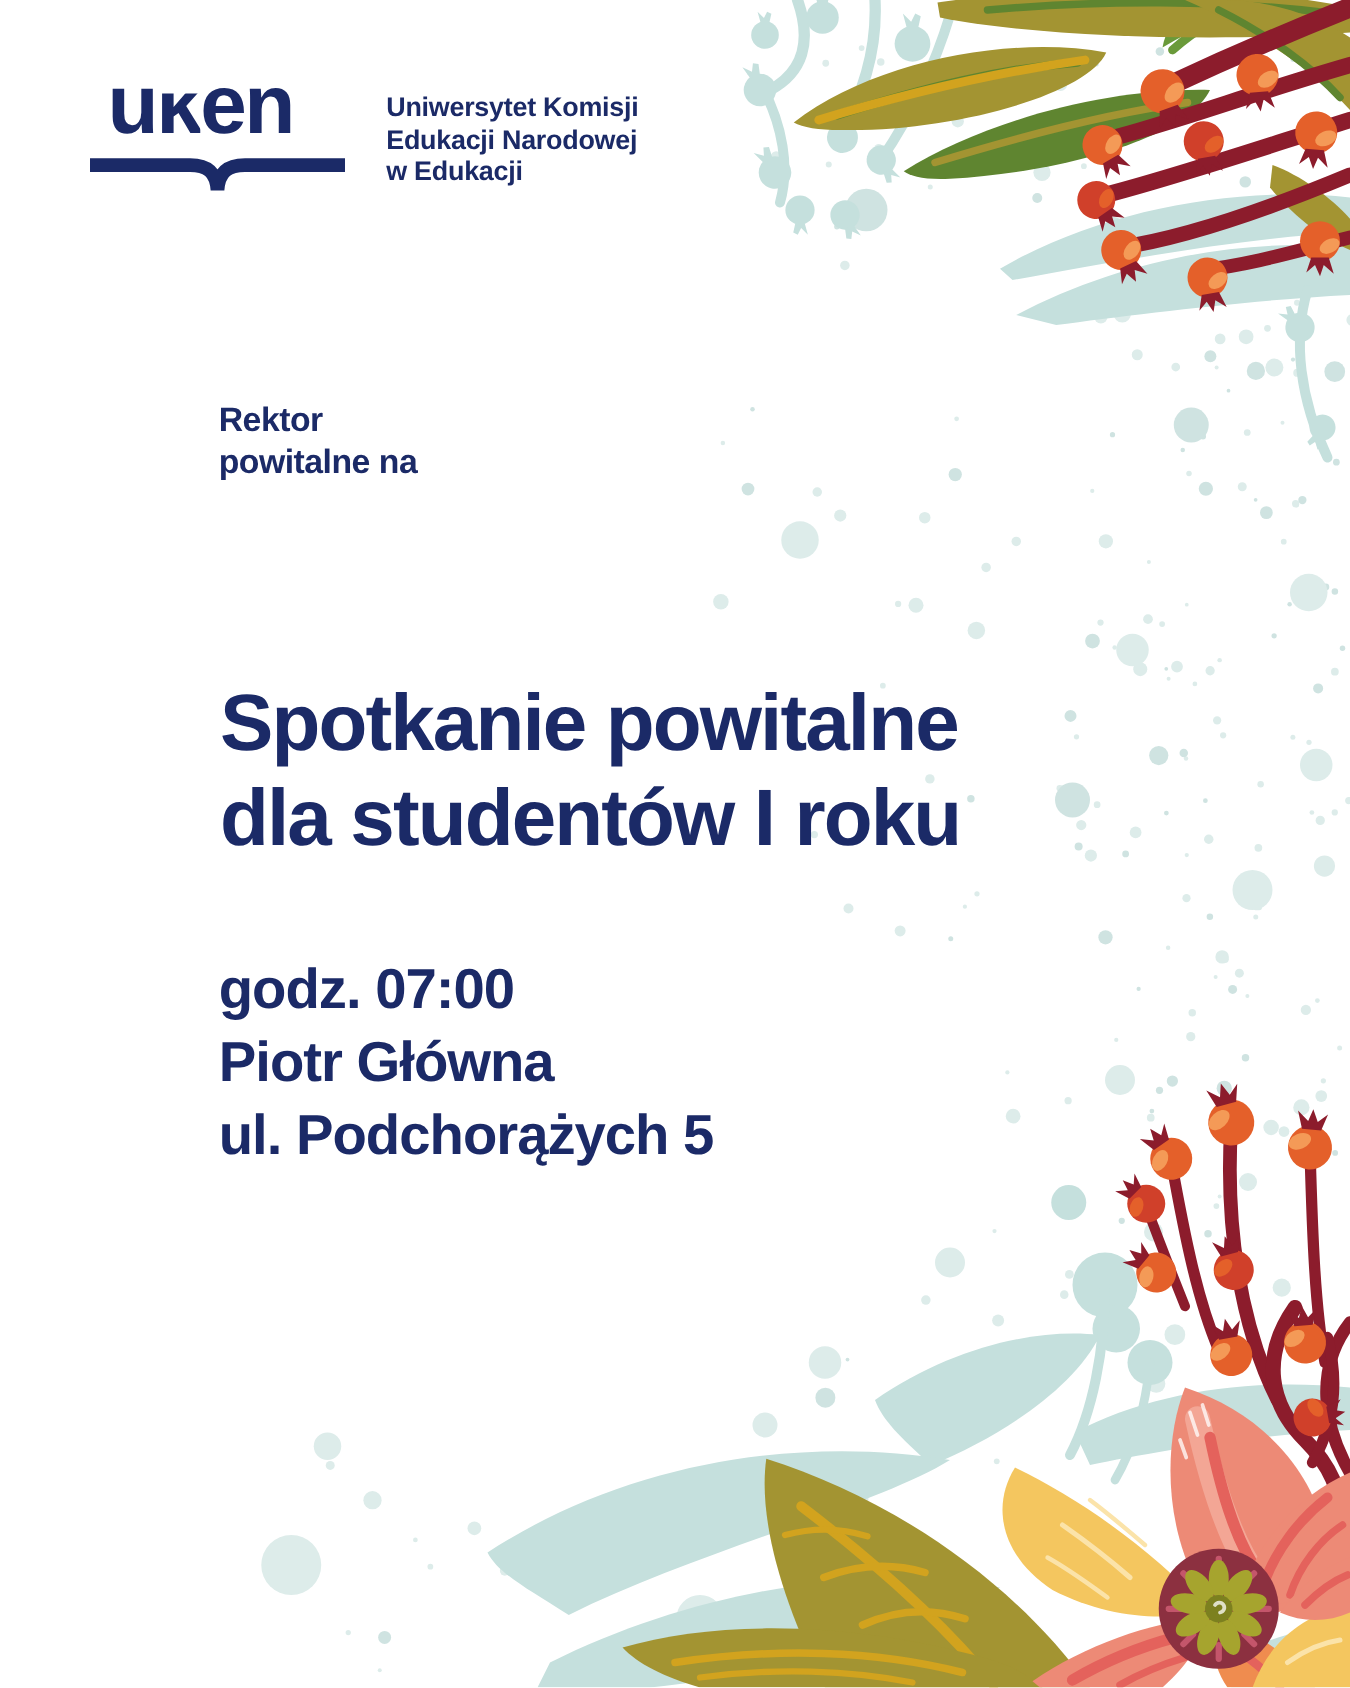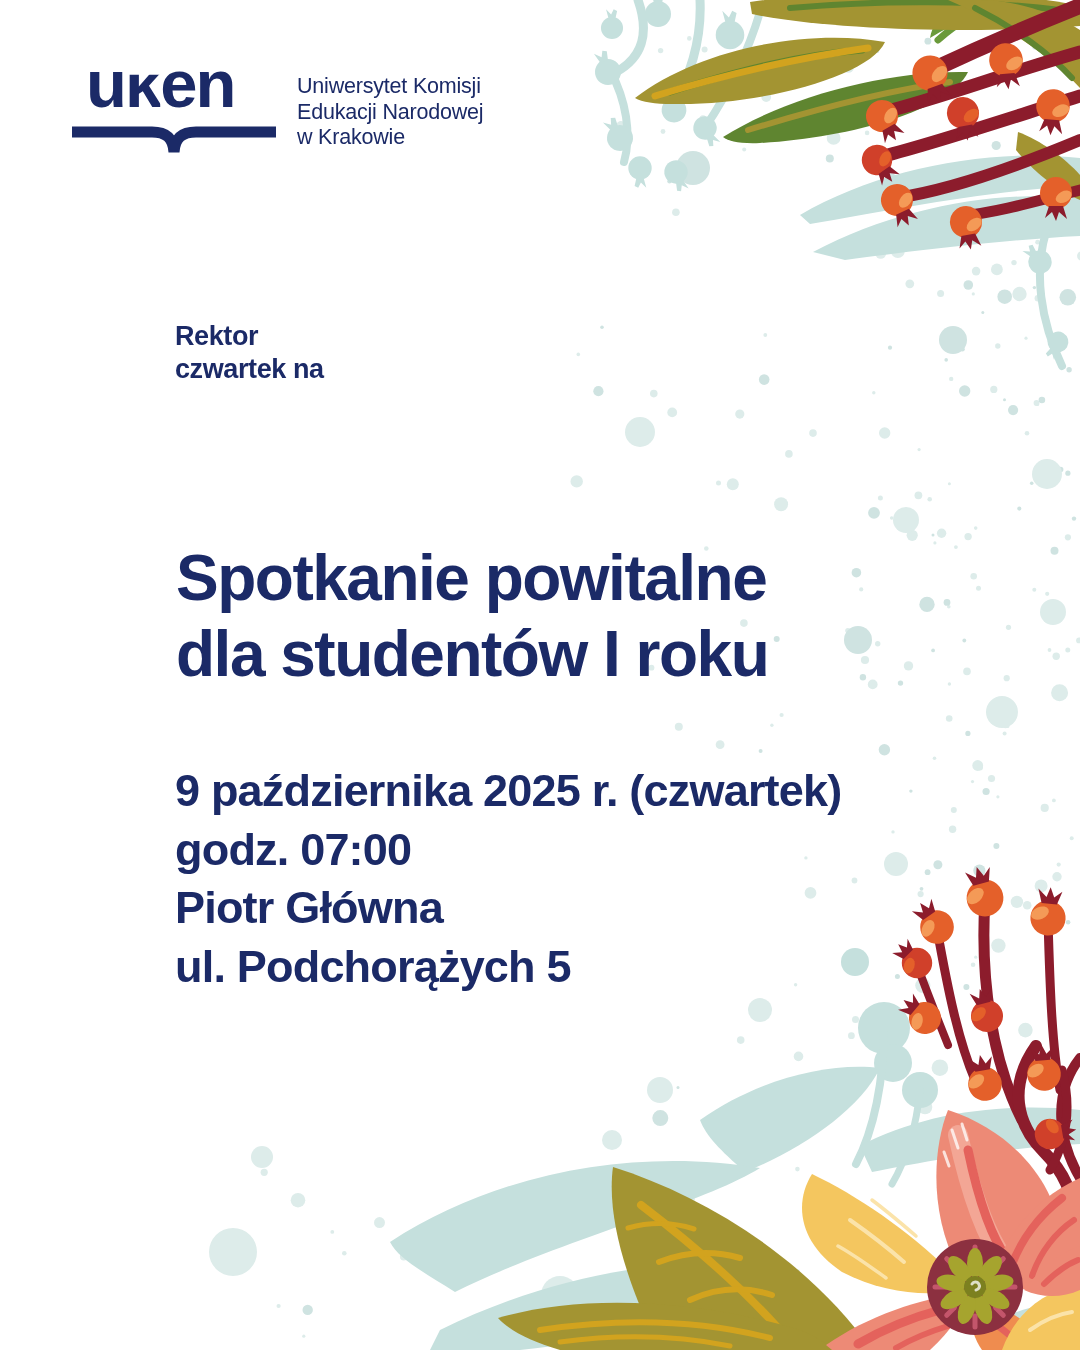--- a/index.html
+++ b/index.html
@@ -25,30 +25,30 @@
   .f-salmon{fill:var(--salmon);}            .s-salmonD{stroke:var(--salmon-dark);}
   .s-salmonL{stroke:var(--salmon-light);}
   .f-yellow{fill:var(--petal-yellow);}      .s-yellowL{stroke:var(--petal-yellow-light);}
   .f-orangeP{fill:var(--petal-orange);}
   .f-center{fill:var(--flower-center);}     .s-centerDash{stroke:var(--flower-center-dash);}
   .f-stamen{fill:var(--stamen);}            .f-stamenD{fill:var(--stamen-dark);}
   .s-white{stroke:#ffffff;opacity:.75;}
 
   
   .layer{position:absolute;z-index:1;}
-  .brand{left:72px;top:50px;display:flex;gap:20px;}
+  .brand{left:72px;top:50px;display:flex;gap:32px;}
   .logo{width:205px;}
   .wordmark{
     font-size:67px;font-weight:700;line-height:1;letter-spacing:-2px;
     margin-left:14px;color:var(--navy);
   }
   .k-clip{display:inline-block;clip-path:inset(0.37em 0 0 0);}
   .logo .book{display:block;margin-top:9px;}
   .uni-name{
-    padding-top:24px;font-size:21.5px;line-height:25.5px;font-weight:400;
+    padding-top:24px;font-size:21.5px;line-height:25.5px;font-weight:700;
     letter-spacing:-0.2px;color:var(--navy);
   }
   .intro{left:175px;top:320px;font-size:27px;line-height:33px;font-weight:700;
     letter-spacing:-0.4px;color:var(--navy);}
   .title{left:172px;top:536px;margin:4px;font-size:64px;line-height:76px;font-weight:700;
     letter-spacing:-1.5px;color:var(--navy);}
   .details{left:175px;top:762px;font-size:45px;line-height:58.5px;font-weight:700;
     letter-spacing:-0.8px;color:var(--navy);}
 </style>
 </head>
@@ -475,34 +475,33 @@
   <header class="layer brand">
     <div class="logo">
       <div class="wordmark"><span>u</span><span class="k-clip">k</span><span>en</span></div>
       <svg class="book" width="204" height="38" viewBox="0 0 204 38">
         <path d="M0,6 H80 C94,6 101,12 102,26 C103,12 110,6 124,6 H204" fill="none" stroke="var(--navy)" stroke-width="11"></path>
       </svg>
     </div>
     <div class="uni-name">
       <div>Uniwersytet Komisji</div>
       <div>Edukacji Narodowej</div>
-      <div>w Krakowie</div>
+      <div>w Edukacji</div>
     </div>
   </header>
 
   <section class="layer intro">
     <div>Rektor</div>
-    <div>czwartek na</div>
+    <div>powitalne na</div>
   </section>
 
   <h1 class="layer title">
     <div>Spotkanie powitalne</div>
     <div>dla studentów I roku</div>
   </h1>
 
   <section class="layer details">
-    <div>9 października 2025 r. (czwartek)</div>
     <div>godz. 07:00</div>
     <div>Piotr Główna</div>
     <div>ul. Podchorążych 5</div>
   </section>
 
 </div>
 
 </body></html>

